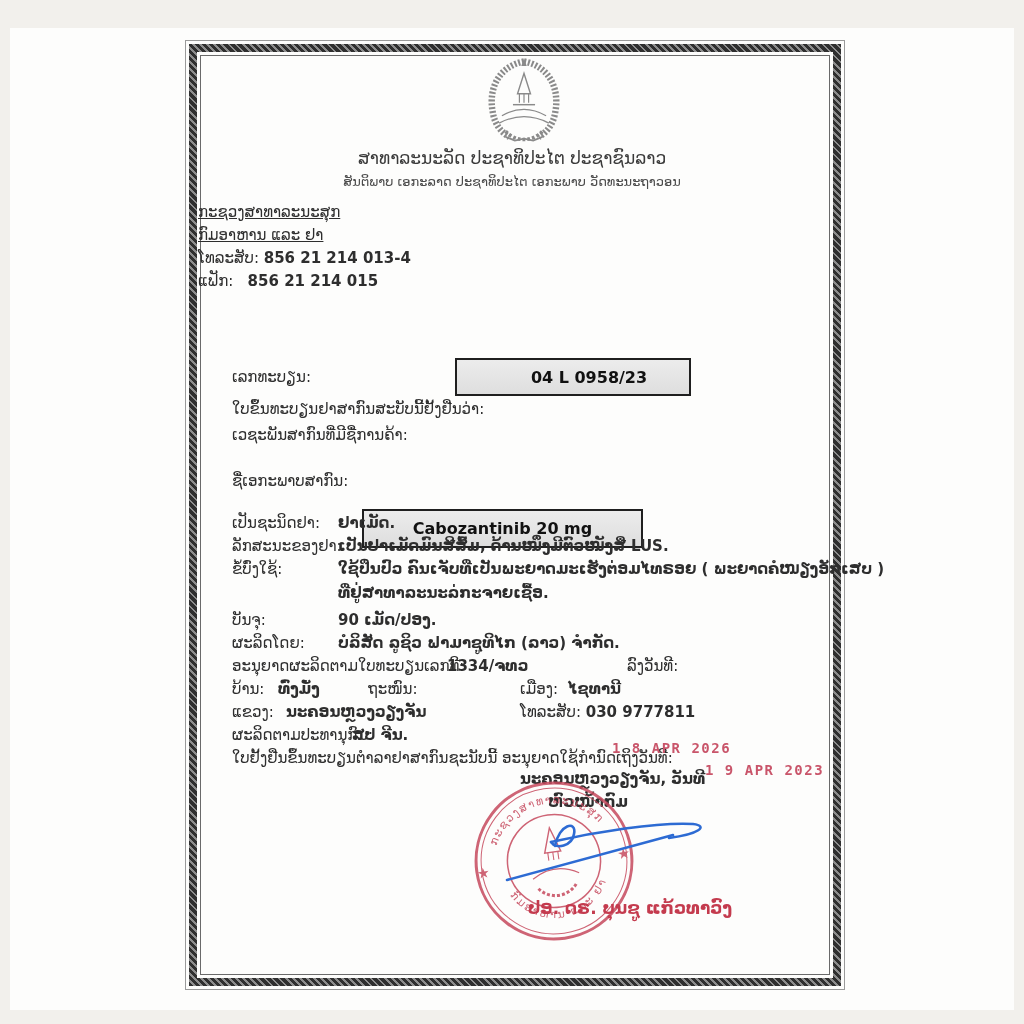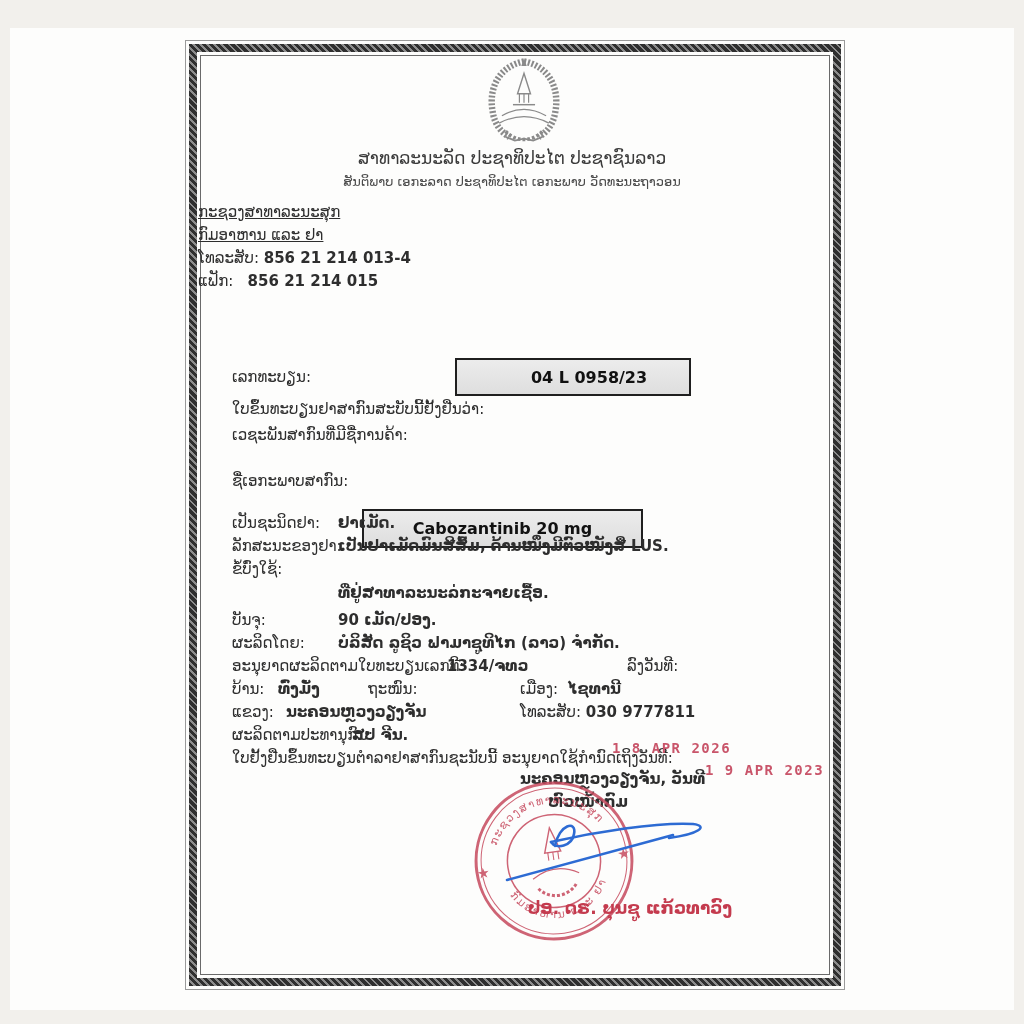--- a/index.html
+++ b/index.html
@@ -77,20 +77,21 @@
   <div class="abs lbl" style="left:232px;top:472px;">ຊື່ເອກະພາບສາກົນ:</div>
   <div class="valuebox" style="left:362px;top:461px;width:277px;height:35px;margin-top:48px;">Cabozantinib 20 mg</div>
 
   <div class="abs lbl" style="left:232px;top:514px;">ເປັນຊະນິດຢາ:</div>
   <div class="abs val bold" style="left:338px;top:514px;">ຢາເມັດ.</div>
 
   <div class="abs lbl" style="left:232px;top:537px;">ລັກສະນະຂອງຢາ:</div>
   <div class="abs val bold" style="left:338px;top:537px;">ເປັນຢາເມັດມົນສີສົ້ມ, ດ້ານໜຶ່ງມີຕົວໜັງສື LUS.</div>
 
   <div class="abs lbl" style="left:232px;top:560px;">ຂໍ້ບົ່ງໃຊ້:</div>
+  <div class="abs val bold" style="left:338px;top:560px;">ໃຊ້ປິ່ນປົວ ຄົນເຈັບທີ່ເປັນພະຍາດມະເຮັງຕ່ອມໄທຣອຍ ( ພະຍາດຄໍໜຽງອັກເສບ )</div>
   <div class="abs val bold" style="left:338px;top:584px;">ທີ່ຢູ່ສາທາລະນະລ່ກະຈາຍເຊື້ອ.</div>
 
   <div class="abs lbl" style="left:232px;top:611px;">ບັນຈຸ:</div>
   <div class="abs val bold" style="left:338px;top:611px;">90 ເມັດ/ປອງ.</div>
 
   <div class="abs lbl" style="left:232px;top:634px;">ຜະລິດໂດຍ:</div>
   <div class="abs val bold" style="left:338px;top:634px;">ບໍລິສັດ ລູຊິວ ຟາມາຊູທິໄກ (ລາວ) ຈຳກັດ.</div>
 
   <div class="abs lbl" style="left:232px;top:657px;">ອະນຸຍາດຜະລິດຕາມໃບທະບຽນເລກທີ:</div>
   <div class="abs val bold" style="left:447px;top:657px;">1334/ຈທວ</div>

